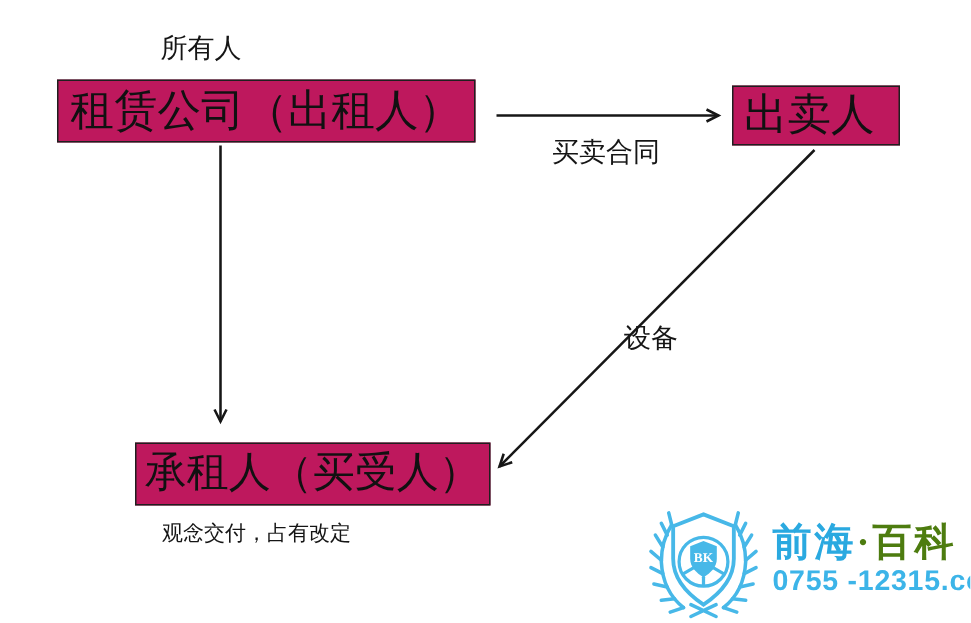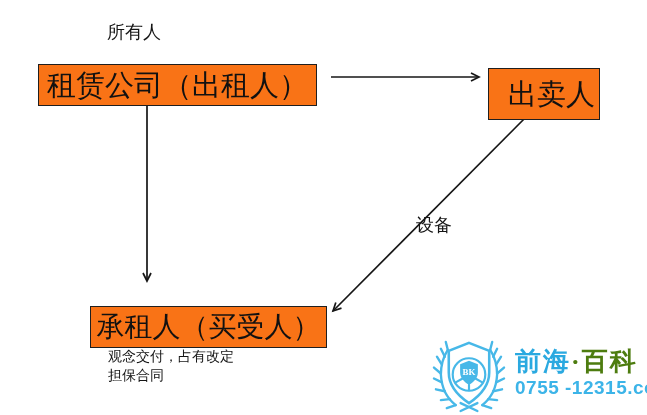--- a/index.html
+++ b/index.html
@@ -3,27 +3,27 @@
 <meta charset="utf-8">
 <style>
   html,body{margin:0;padding:0;background:#fff;}
   .stage{
     position:relative;width:647px;height:415px;background:#ffffff;
     font-family:"Liberation Serif","DejaVu Serif",serif;color:#1a1a1a;
     overflow:hidden;
   }
   .lines{position:absolute;left:0;top:0;width:647px;height:415px;}
   .node{
-    position:absolute;border:1.5px solid #1f1f1f;background:#f97316;
+    position:absolute;border:1.5px solid #1f1f1f;background:#be185d;
     display:flex;align-items:center;box-sizing:border-box;
-    font-size:29px;line-height:1;white-space:nowrap;color:#111;margin-top:11px;
+    font-size:29px;line-height:1;white-space:nowrap;color:#111;
   }
   .node.center{justify-content:center;}
   .node-lessor{left:38px;top:53px;width:279px;height:42px;}
-  .node-seller{left:488px;top:57px;width:112px;height:52px;padding-left:19px;}
+  .node-seller{left:488px;top:57px;width:112px;height:40px;padding-left:7px;}
   .node-lessee{left:90px;top:295px;width:237px;height:42px;font-size:28px;}
   .lbl{
     position:absolute;font-size:18px;line-height:19px;white-space:nowrap;color:#151515;
   }
   .lbl-owner{left:107px;top:23px;}
   .lbl-sale{left:368px;top:92px;}
   .lbl-lease{left:40px;top:151px;}
   .lbl-equipment{left:416px;top:216px;}
   .notes{position:absolute;left:108px;top:347px;font-size:14px;line-height:19px;color:#151515;}
   
@@ -59,25 +59,25 @@
   <div class="node center node-lessor">
     <span>租赁公司（出租人）</span>
   </div>
   <div class="node node-seller">
     <span>出卖人</span>
   </div>
   <div class="node center node-lessee">
     <span>承租人（买受人）</span>
   </div>
 
+  <div class="lbl lbl-sale">买卖合同</div>
   <div class="lbl lbl-equipment">设备</div>
 
   <div class="notes">
     <div>观念交付，占有改定</div>
-    <div>担保合同</div>
   </div>
 
   <div class="watermark">
     <svg width="74" height="78" viewBox="0 0 75 79" xmlns="http://www.w3.org/2000/svg">
       <g stroke="#47b8e8" stroke-width="2.4" fill="none" stroke-linecap="round">
 
         <path d="M24,71 Q10,60 9,40 Q9,26 16,15"></path>
         <path d="M24,71 L15,74 M18,65 L9,66 M13,57 L4,55 M10,48 L2,44 M9,39 L2,33 M10,30 L5,22 M13,22 L9,14 M16,15 L14,7"></path>
 
         <path d="M51,71 Q65,60 66,40 Q66,26 59,15"></path>

